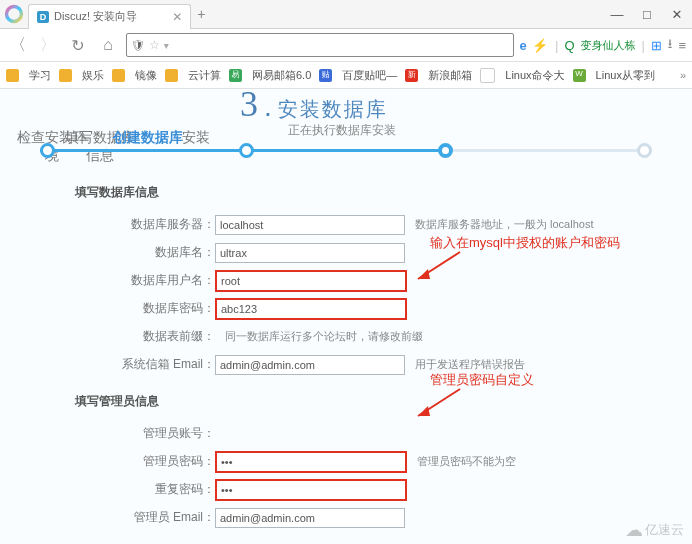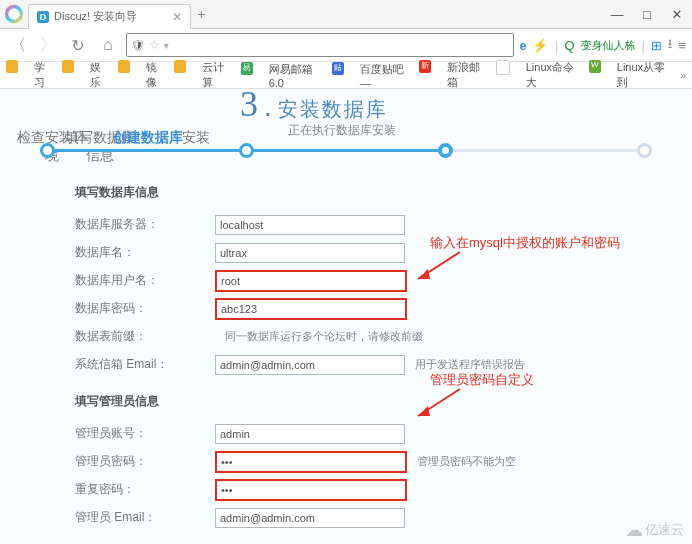--- a/index.html
+++ b/index.html
@@ -16,21 +16,21 @@
 .nav-btn{width:24px;height:24px;display:flex;align-items:center;justify-content:center;color:#888;font-size:16px}
 .url-box{flex:1;height:22px;border:1px solid #888;border-radius:2px;display:flex;align-items:center;padding:0 4px;font-size:12px;color:#666;gap:4px;min-width:0}
 .url-box .shield{font-size:11px}
 .url-box .drop{color:#aaa;font-size:10px}
 .tool-icons{display:flex;align-items:center;gap:6px;color:#888;font-size:13px}
 .tool-icons .e{color:#3a8ee6;font-weight:bold}
 .tool-icons .q{color:#1a8f3b}
 .tool-icons .qtext{color:#1a8f3b;font-size:11px}
 .tool-icons .grid{color:#2c8cff}
 .bookmarks{height:26px;border-bottom:1px solid #e0e0e0;display:flex;align-items:center;padding:0 6px;gap:8px;font-size:11px;color:#555}
-.bm{display:flex;align-items:flex-start;gap:16px}
+.bm{display:flex;align-items:center;gap:10px}
 .bm .ico{width:13px;height:13px;border-radius:2px;display:inline-block}
 .bm-more{margin-left:auto;color:#888}
 .page{position:relative;height:458px;background:#f9fdff;overflow:hidden}
 .step-title{position:absolute;top:-6px;left:240px;display:flex;align-items:baseline;gap:6px}
 .step-title .num{font-size:36px;color:#4a7fb5;font-weight:normal;font-family:Georgia,serif}
 .step-title .dot{font-size:28px;color:#4a7fb5}
 .step-title .txt{font-size:20px;color:#5088be;font-weight:normal;letter-spacing:2px}
 .step-sub{position:absolute;top:33px;left:288px;font-size:12px;color:#888}
 .progress{position:absolute;top:60px;left:40px;right:40px}
 .progress-line{height:3px;background:#dce8f2;border-radius:2px;position:relative}
@@ -38,21 +38,21 @@
 .progress-dots{position:absolute;top:-6px;left:0;right:0;display:flex;justify-content:space-between}
 .pdot{width:15px;height:15px;border-radius:50%;background:#fff;border:3px solid #3da8e6;box-sizing:border-box}
 .pdot.empty{border-color:#d0dde8}
 .pdot.current{border-width:4px}
 .progress-labels{position:absolute;top:-20px;left:4px;right:0;display:flex;justify-content:flex-start;font-size:14px;color:#777}
 .progress-labels span{width:80px;text-align:center;margin-left:-32px}
 .progress-labels span:last-child{margin-right:-32px}
 .section-title{font-size:12px;color:#555;font-weight:bold}
 .form-area{position:absolute;top:95px;left:75px;right:30px}
 .row{display:flex;align-items:center;height:27px;margin-bottom:1px}
-.row .label{width:140px;text-align:left;color:#777;font-size:12px}
+.row .label{width:140px;text-align:right;color:#777;font-size:12px}
 .row input{width:180px;height:18px;border:1px solid #b0b8c0;padding:0 4px;font-size:11px;color:#555;background:#fff}
 .row .hint{margin-left:10px;font-size:11px;color:#888;flex:1}
 .box-red{border:2px solid #e03020 !important}
 .annot{position:absolute;color:#e03020;font-size:13px}
 .arrow{position:absolute}
 .watermark{position:absolute;right:8px;bottom:6px;opacity:.55;font-size:13px;color:#999;display:flex;align-items:center;gap:2px}
 .watermark .cloud{font-size:18px}
 </style>
 </head>
 <body>
@@ -171,20 +171,21 @@
         <div class="pdot empty"></div>
     </div>
   </div>
 
   <div class="form-area">
     <div class="section-title">填写数据库信息</div>
     <div style="height:10px"></div>
     <div class="row">
       <span class="label">数据库服务器：</span>
       <input value="localhost" style="">
+      <span class="hint">数据库服务器地址，一般为 localhost</span>
     </div>
     <div class="row">
       <span class="label">数据库名：</span>
       <input value="ultrax" style="">
     </div>
     <div class="row">
       <span class="label">数据库用户名：</span>
       <input class="box-red" value="root" style="">
     </div>
     <div class="row">
@@ -199,21 +200,20 @@
       <span class="label">系统信箱 Email：</span>
       <input value="admin@admin.com" style="">
       <span class="hint">用于发送程序错误报告</span>
     </div>
 
     <div style="height:14px"></div>
     <div class="section-title">填写管理员信息</div>
     <div style="height:10px"></div>
     <div class="row">
       <span class="label">管理员账号：</span>
-      <input value="admin" style="">
     </div>
     <div class="row">
       <span class="label">管理员密码：</span>
       <input class="box-red" value="•••" style="">
       <span class="hint">管理员密码不能为空</span>
     </div>
     <div class="row">
       <span class="label">重复密码：</span>
       <input class="box-red" value="•••" style="">
     </div>

